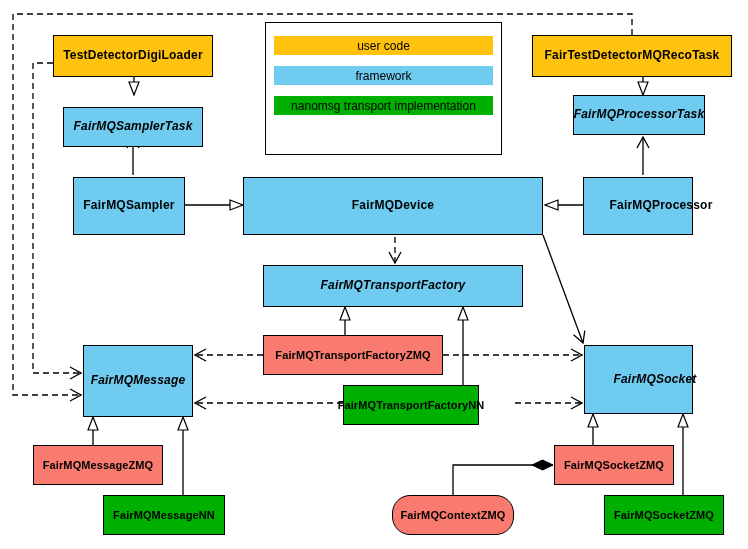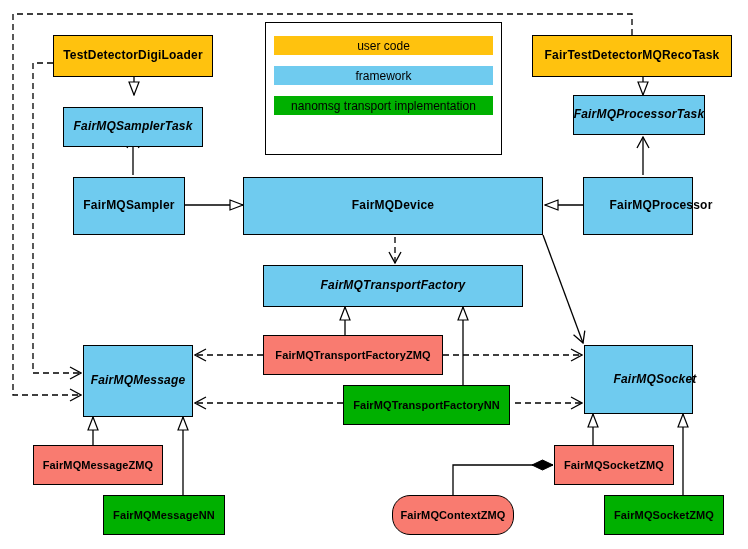--- a/index.html
+++ b/index.html
@@ -84,21 +84,21 @@
 
   <div class="node cat-user" style="left:53px; top:35px; width:160px; height:42px;">TestDetectorDigiLoader</div>
   <div class="node cat-user" style="left:532px; top:35px; width:200px; height:42px;">FairTestDetectorMQRecoTask</div>
   <div class="node cat-fw abstract" style="left:63px; top:107px; width:140px; height:40px;">FairMQSamplerTask</div>
   <div class="node cat-fw abstract" style="left:573px; top:95px; width:132px; height:40px;">FairMQProcessorTask</div>
   <div class="node cat-fw" style="left:73px; top:177px; width:112px; height:58px;">FairMQSampler</div>
   <div class="node cat-fw" style="left:243px; top:177px; width:300px; height:58px;">FairMQDevice</div>
   <div class="node cat-fw" style="left:583px; top:177px; width:110px; height:58px;padding-left:48px;">FairMQProcessor</div>
   <div class="node cat-fw abstract" style="left:263px; top:265px; width:260px; height:42px;">FairMQTransportFactory</div>
   <div class="node cat-zmq small" style="left:263px; top:335px; width:180px; height:40px;">FairMQTransportFactoryZMQ</div>
-  <div class="node cat-nn small" style="left:343px; top:385px; width:167px; height:40px;">FairMQTransportFactoryNN</div>
+  <div class="node cat-nn small" style="left:343px; top:385px; width:136px; height:40px;">FairMQTransportFactoryNN</div>
   <div class="node cat-fw abstract" style="left:83px; top:345px; width:110px; height:72px;">FairMQMessage</div>
   <div class="node cat-fw abstract" style="left:584px; top:345px; width:109px; height:69px;padding-left:35px;">FairMQSocket</div>
   <div class="node cat-zmq small" style="left:33px; top:445px; width:130px; height:40px;">FairMQMessageZMQ</div>
   <div class="node cat-nn small" style="left:103px; top:495px; width:122px; height:40px;">FairMQMessageNN</div>
   <div class="node cat-zmq small" style="left:392px; top:495px; width:122px; height:40px;border-radius:18px;">FairMQContextZMQ</div>
   <div class="node cat-zmq small" style="left:554px; top:445px; width:120px; height:40px;">FairMQSocketZMQ</div>
   <div class="node cat-nn small" style="left:604px; top:495px; width:120px; height:40px;">FairMQSocketZMQ</div>
 
 </div>
 

